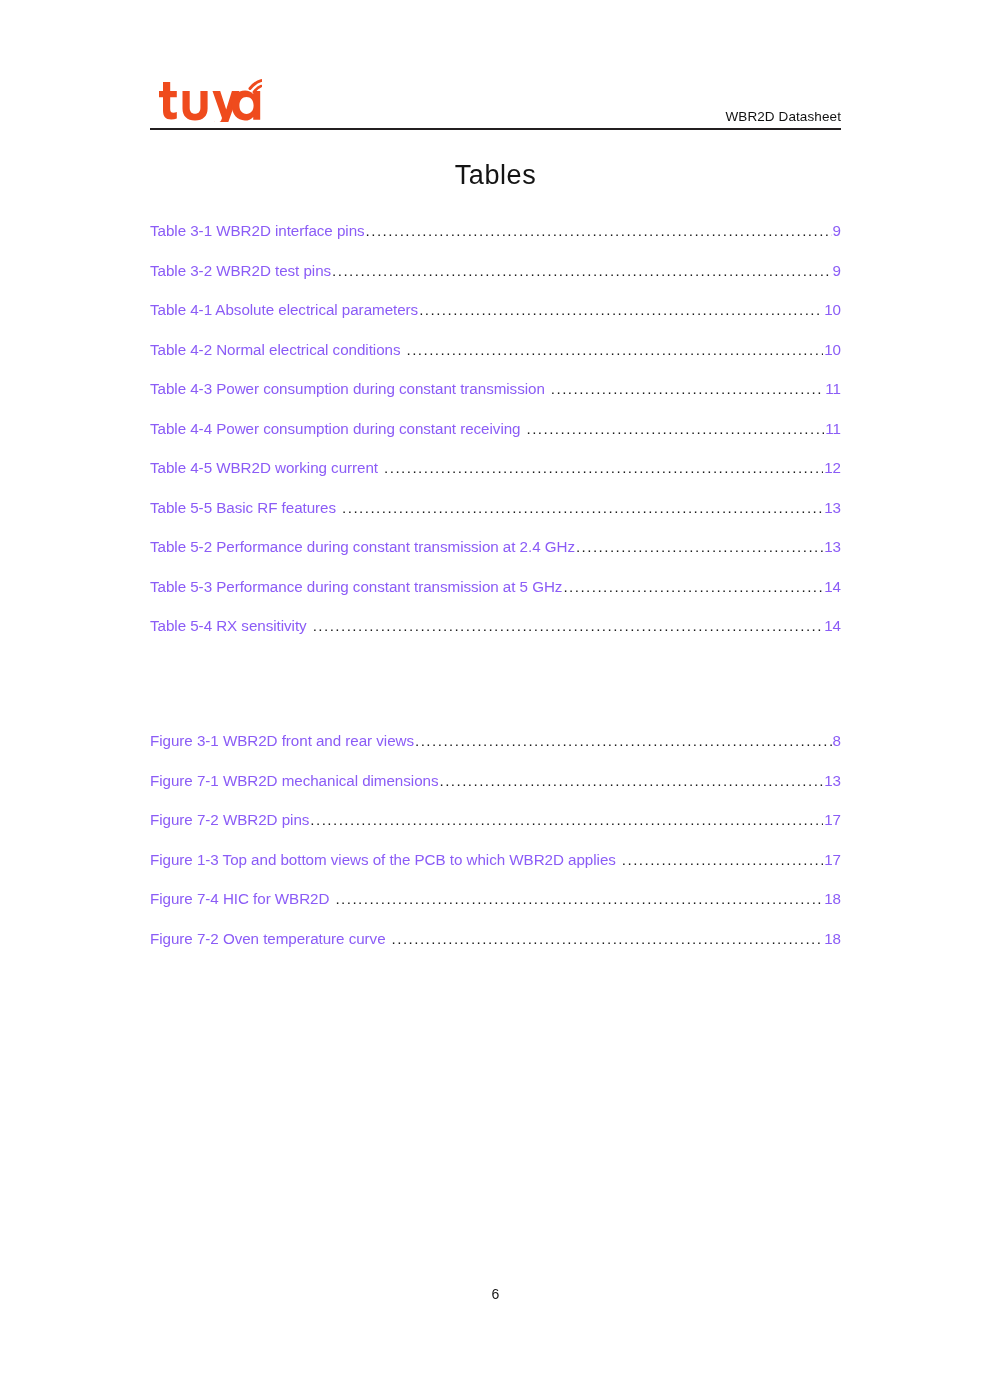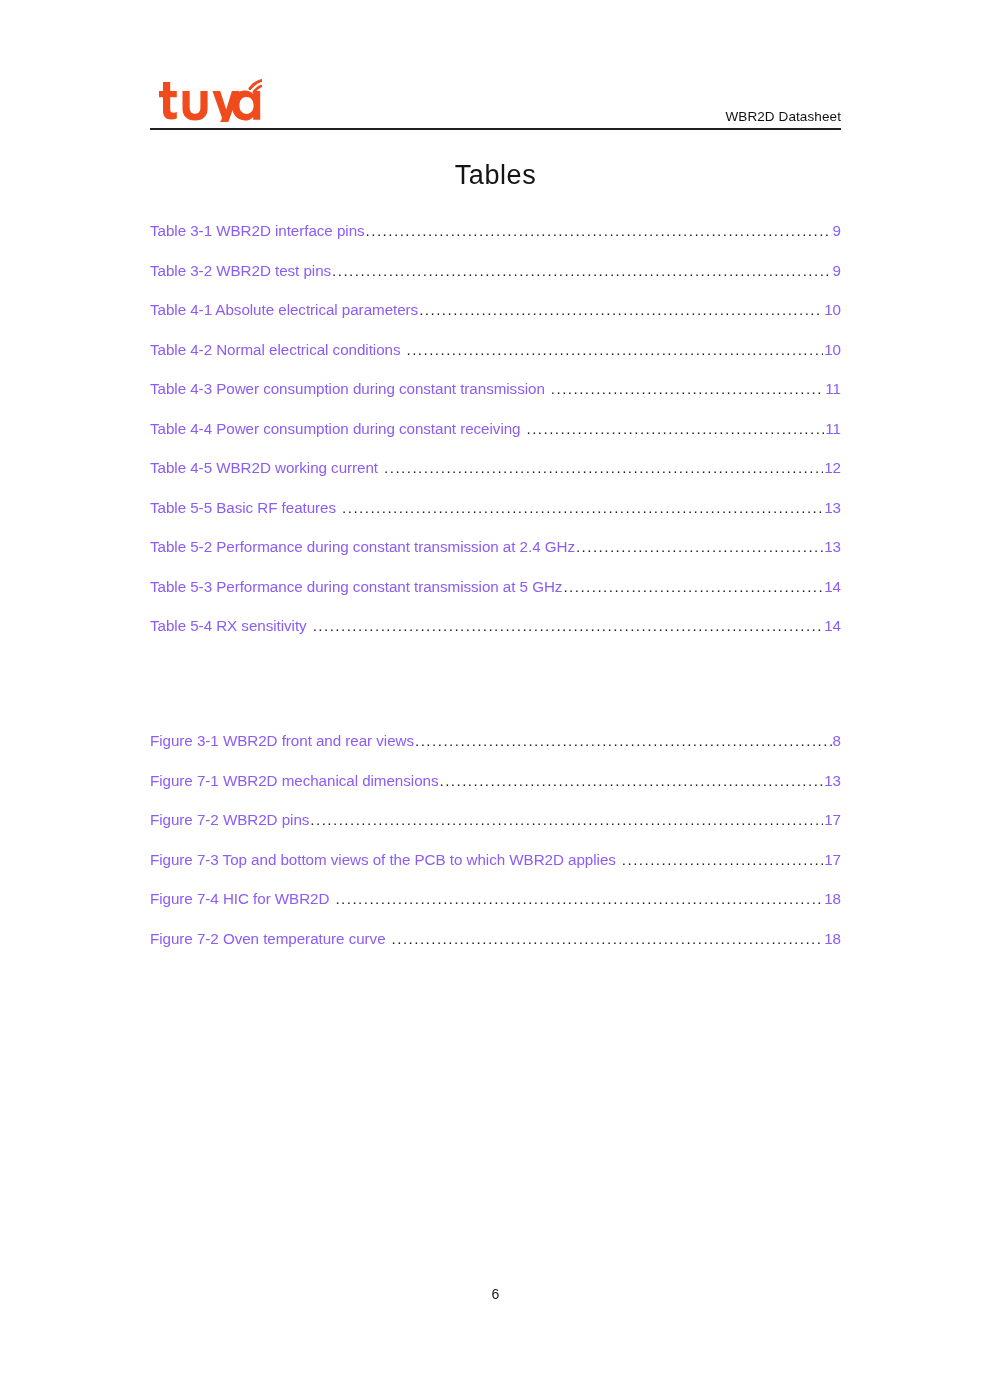--- a/index.html
+++ b/index.html
@@ -239,21 +239,21 @@
         <span class="toc-entry-label">Figure 7-1 WBR2D mechanical dimensions</span>
         <span class="toc-leader"></span>
         <span class="toc-entry-page">13</span>
       </li>
       <li class="toc-entry">
         <span class="toc-entry-label">Figure 7-2 WBR2D pins</span>
         <span class="toc-leader"></span>
         <span class="toc-entry-page">17</span>
       </li>
       <li class="toc-entry gap-before-leader">
-        <span class="toc-entry-label">Figure 7-3 Top and bottom views of the PCB to which WBR2D applies</span>
+        <span class="toc-entry-label">Figure 1-3 Top and bottom views of the PCB to which WBR2D applies</span>
         <span class="toc-leader"></span>
         <span class="toc-entry-page">17</span>
       </li>
       <li class="toc-entry gap-before-leader">
         <span class="toc-entry-label">Figure 7-4 HIC for WBR2D</span>
         <span class="toc-leader"></span>
         <span class="toc-entry-page">18</span>
       </li>
       <li class="toc-entry gap-before-leader">
         <span class="toc-entry-label">Figure 7-2 Oven temperature curve</span>

